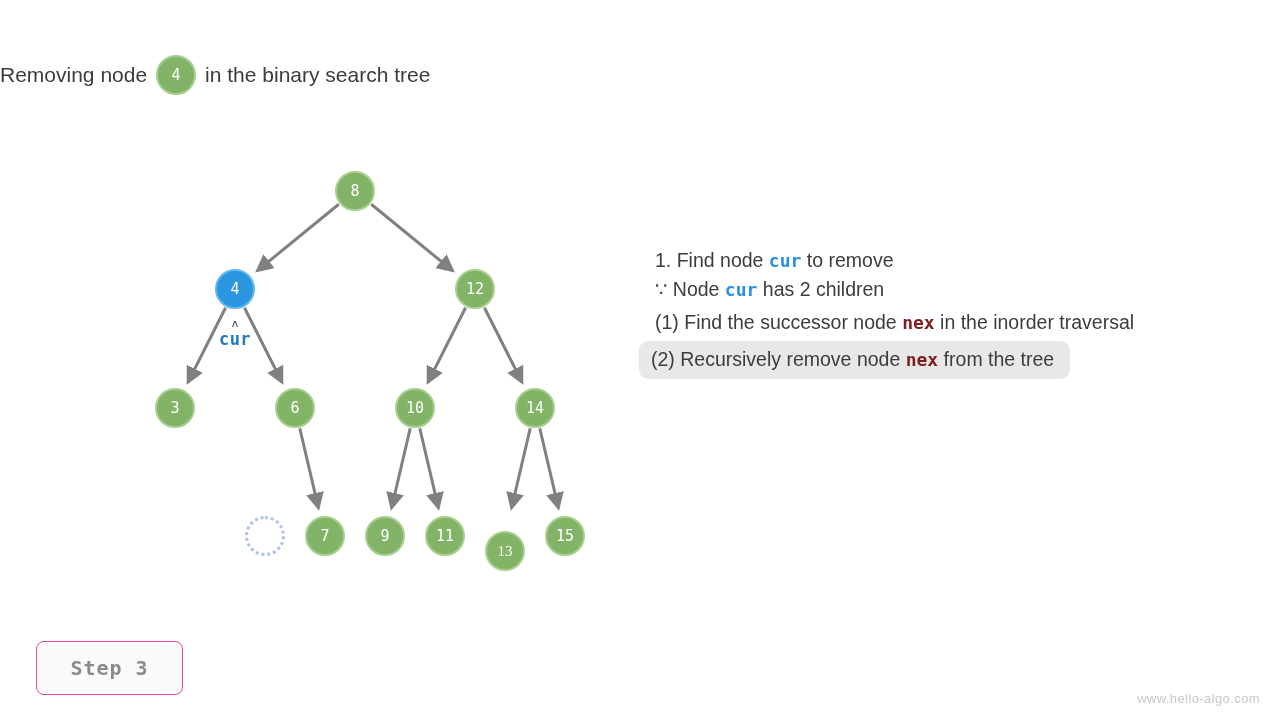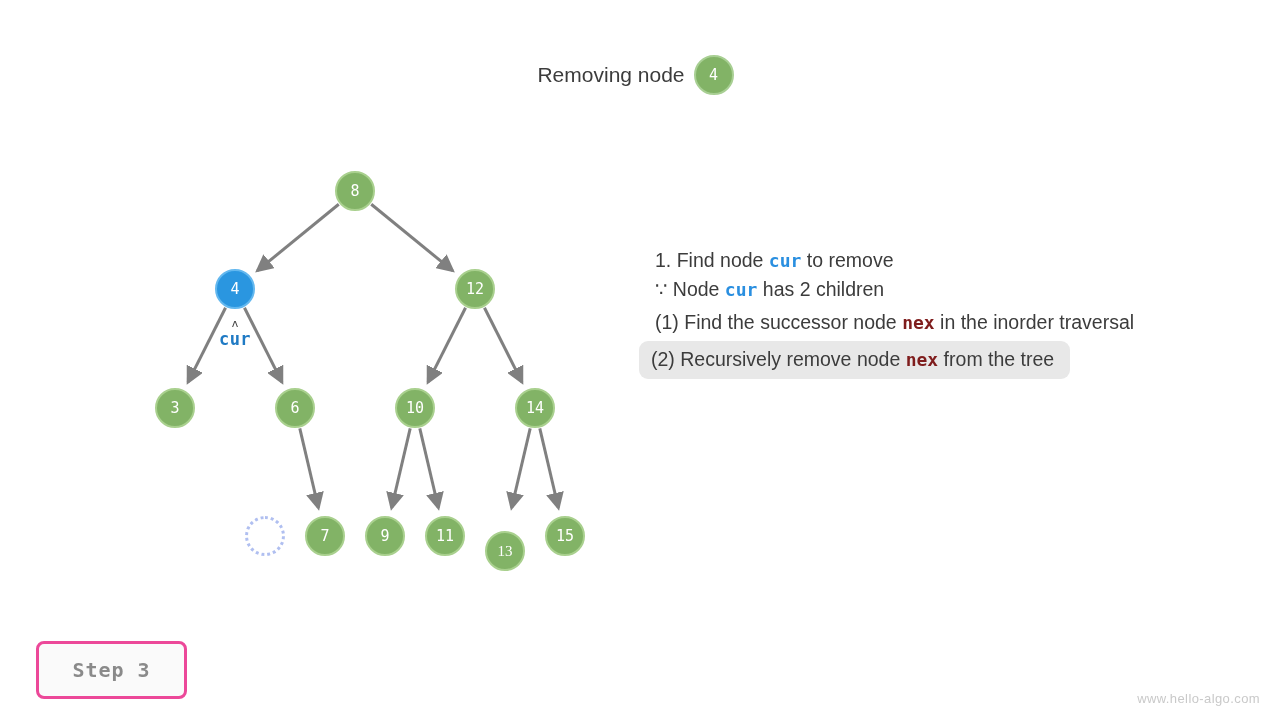--- a/index.html
+++ b/index.html
@@ -15,21 +15,21 @@
     font-family: "Liberation Sans", sans-serif;
     color: #3c3c3c;
   }
 
   
   #title-bar {
     position: absolute;
     top: 55px;
     left: 0;
     width: 1280px;
-    text-align: center;
+    text-align: left;
     font-size: 21px;
     color: #3c3c3c;
     white-space: nowrap;
   }
   #title-bar .tpart {
     display: inline-block;
     vertical-align: middle;
   }
   .inline-node {
     display: inline-block;
@@ -157,21 +157,21 @@
     line-height: 26px;
   }
 
   
   #step-badge {
     position: absolute;
     left: 36px;
     top: 641px;
     width: 145px;
     height: 52px;
-    border: 3px solid #ec4899;
+    border: 1px solid #ec4899;
     border-radius: 8px;
     background: #fafafa;
     display: flex;
     align-items: center;
     justify-content: center;
     font-family: "DejaVu Sans Mono", monospace;
     font-weight: bold;
     font-size: 20px;
     color: #8a8a8a;
     letter-spacing: 1px;
@@ -185,21 +185,21 @@
     font-family: Liberation Sans, sans-serif;
     font-size: 13px;
     color: #c9c9c9;
     letter-spacing: 0.4px;
   }
 </style>
 </head>
 <body>
 
 <div id="title-bar">
-  <span class="tpart">Removing node</span><span class="inline-node"><span>4</span></span>
+  <span class="tpart">Removing node</span><span class="inline-node"><span>4</span></span><span class="tpart">in the binary search tree</span>
 </div>
 
 <div id="tree-canvas">
   <svg id="tree-svg">
     <defs>
       <marker id="arrowhead" markerWidth="6" markerHeight="6" refX="5" refY="3" orient="auto" markerUnits="strokeWidth">
         <path d="M0,0 L6,3 L0,6 z" fill="#808080"></path>
       </marker>
     </defs>
     <g id="edges-group">

